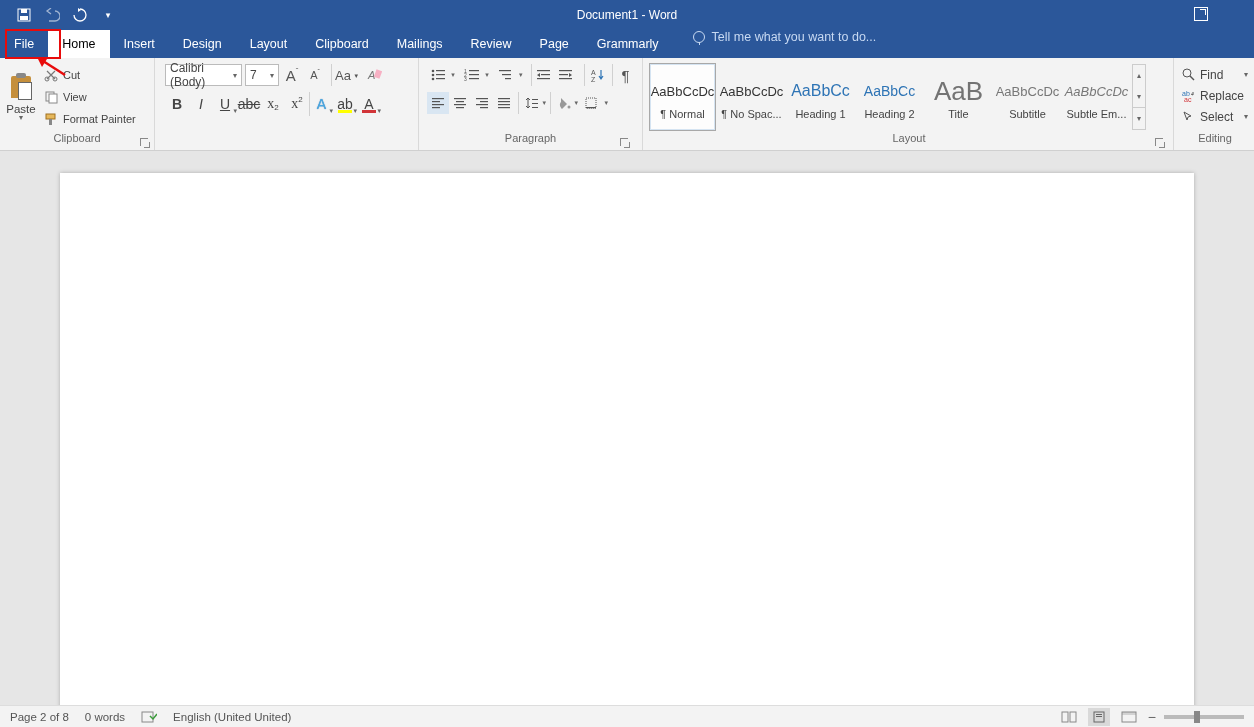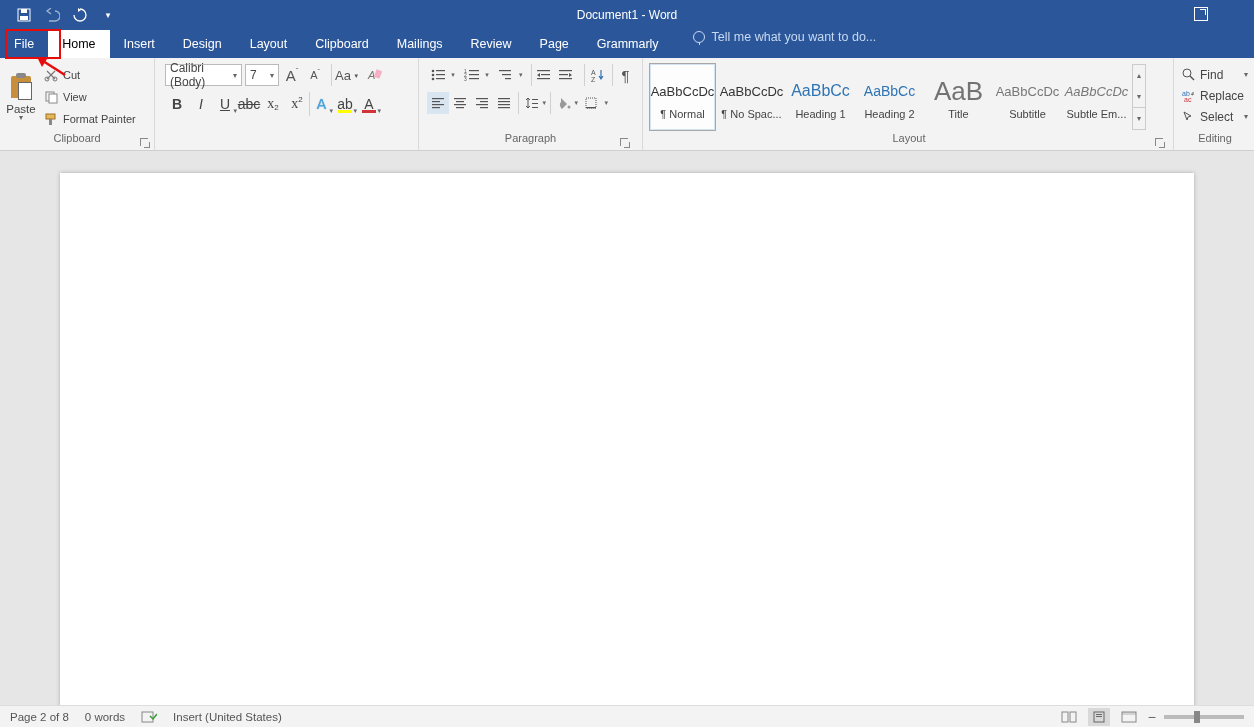--- a/index.html
+++ b/index.html
@@ -446,21 +446,21 @@
 
 <div class="status">
   <span>Page 2 of 8</span>
   <span>0 words</span>
   <span>
       <svg width="16" height="14">
         <rect x="1" y="2" width="11" height="10" fill="none" stroke="#888"></rect>
         <path d="M9 6l3 3 4-5" stroke="#3a9b3a" fill="none" stroke-width="1.5"></path>
       </svg>
     </span>
-  <span>Insert (United States)</span>
+  <span>English (United United)</span>
   <div class="right">
     <span class="viewbtn">
         <svg width="16" height="12">
           <rect x="1" y="1" width="6" height="10" fill="none" stroke="#888"></rect>
           <rect x="9" y="1" width="6" height="10" fill="none" stroke="#888"></rect>
         </svg>
       </span>
     <span class="viewbtn sel">
         <svg width="14" height="12">
           <rect x="2" y="1" width="10" height="10" fill="none" stroke="#666"></rect>

